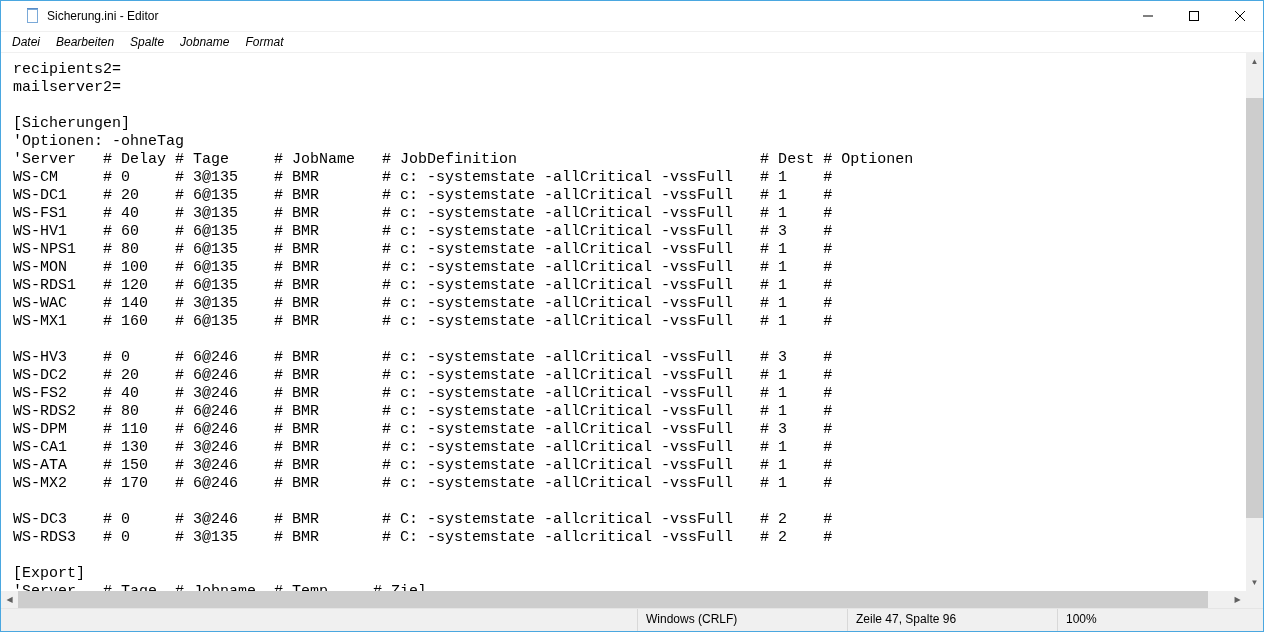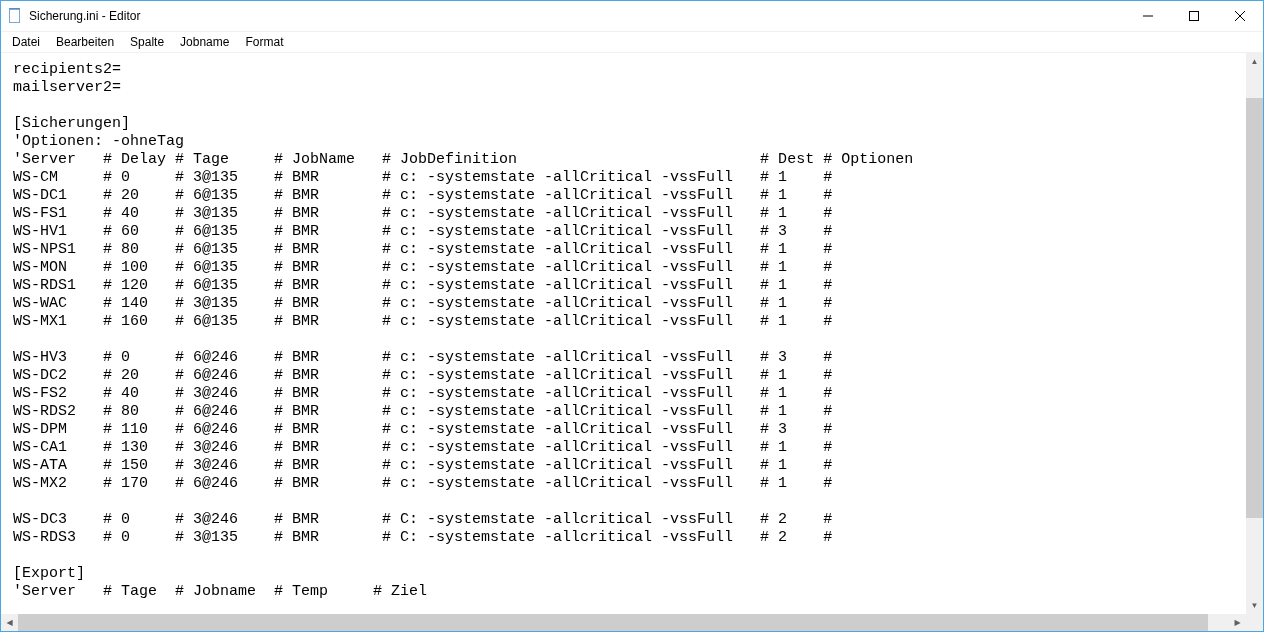--- a/index.html
+++ b/index.html
@@ -29,21 +29,21 @@
     display: flex;
     align-items: center;
     justify-content: space-between;
     background: #fff;
     border-bottom: 1px solid #f0f0f0;
   }
   .title-left {
     display: flex;
     align-items: center;
     gap: 6px;
-    padding-left: 6px;
+    padding-left: 24px;
   }
   .title-text {
     font-size: 12px;
     color: #000;
   }
   .win-controls {
     display: flex;
     height: 100%;
   }
   .win-btn {
@@ -59,20 +59,21 @@
   .win-btn svg { display:block; }
   
   .menu-bar {
     height: 20px;
     display: flex;
     align-items: center;
     padding: 0 4px;
     gap: 2px;
     border-bottom: 1px solid #f0f0f0;
     background: #fff;
+    font-style: italic;
   }
   .menu-item {
     padding: 2px 7px;
     font-size: 12px;
     color: #000;
   }
   
   .content-wrapper {
     position: relative;
     flex: 1;
@@ -271,14 +272,20 @@
 
     <div class="hscroll">
       <div class="arrow left">◀</div>
       <div class="thumb" id="hthumb" style="left: 17px; width: 1190px;"></div>
       <div class="arrow right">▶</div>
     </div>
 
     <div class="scroll-corner"></div>
   </div>
 
+  <div class="status-bar">
+    <div class="status-spacer"></div>
+    <div class="status-cell status-enc">Windows (CRLF)</div>
+    <div class="status-cell status-pos">Zeile 47, Spalte 96</div>
+    <div class="status-cell status-zoom">100%</div>
+  </div>
 
 </div>
 
 </body></html>

